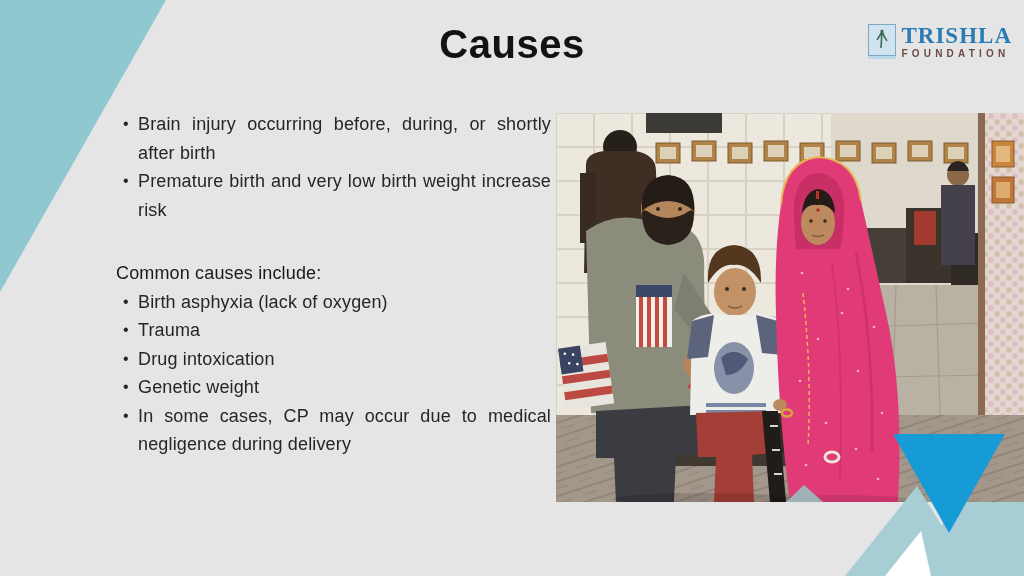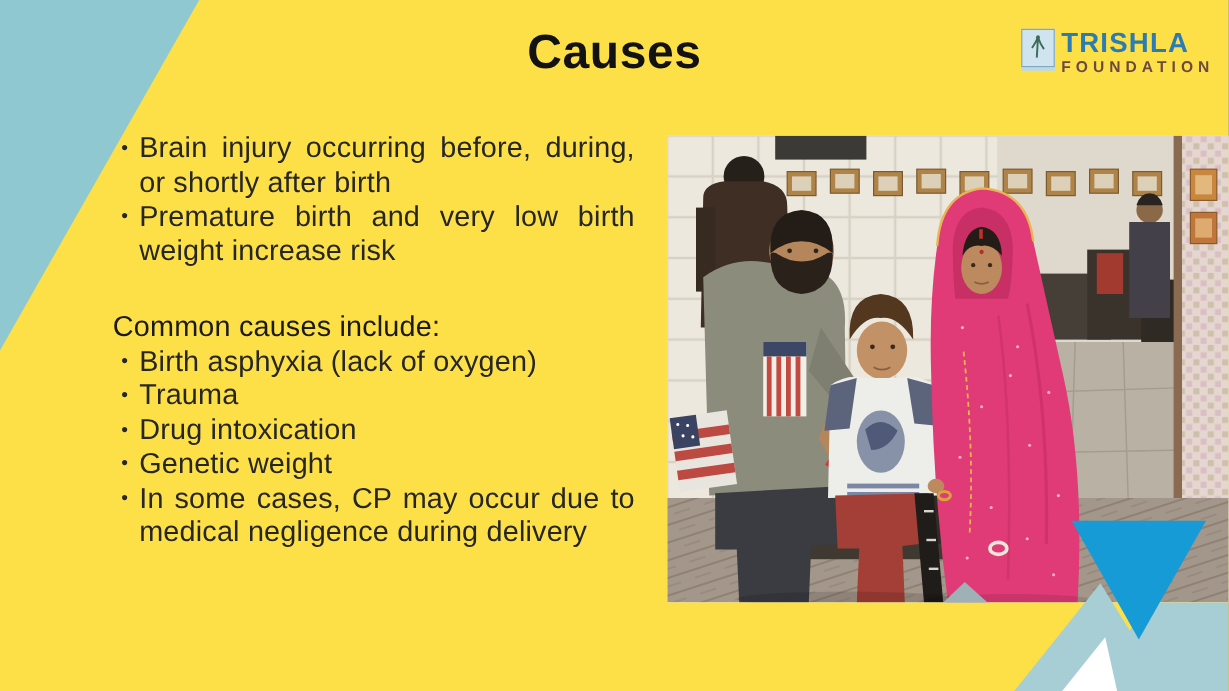--- a/index.html
+++ b/index.html
@@ -1,34 +1,34 @@
 <!DOCTYPE html>
 <html><head>
 <meta charset="utf-8">
 <style>
   html,body{margin:0;padding:0;background:#888;}
   .slide{
-    position:relative;width:1024px;height:576px;background:#fde047;
+    position:relative;width:1024px;height:576px;background:#e5e5e5;
     overflow:hidden;font-family:"Liberation Sans",sans-serif;margin:0 auto;
   }
   svg.decor{position:absolute;left:0;top:0;width:1024px;height:576px;pointer-events:none;}
   .title{
     position:absolute;left:0;top:22px;width:1024px;text-align:center;
     font-size:40px;font-weight:bold;letter-spacing:.5px;color:#121212;margin:0;
   }
   
   .logo{position:absolute;top:24px;right:12px;display:flex;align-items:flex-start;gap:5px;}
   .logo-icon{width:26px;height:30px;background:#cfe4ee;border:1px solid #7fa9c2;
     box-shadow:0 3px 0 #bcd9e8;display:flex;align-items:center;justify-content:center;}
   .logo-text{display:flex;flex-direction:column;line-height:1;}
-  .logo-name{font-family:Liberation Sans, sans-serif;font-weight:bold;font-size:23px;color:#2b7cb4;letter-spacing:1px;}
-  .logo-sub{font-size:13px;letter-spacing:4.2px;color:#6d4a40;margin-top:2px;font-weight:bold;}
+  .logo-name{font-family:Liberation Serif, serif;font-weight:bold;font-size:23px;color:#2b7cb4;letter-spacing:1px;}
+  .logo-sub{font-size:10px;letter-spacing:4.2px;color:#6d4a40;margin-top:2px;font-weight:bold;}
   
-  .content{position:absolute;left:92px;top:110px;width:437px;color:#262626;
-    font-size:24px;line-height:28.5px;letter-spacing:.15px;}
+  .content{position:absolute;left:114px;top:110px;width:437px;color:#262626;
+    font-size:18px;line-height:28.5px;letter-spacing:.15px;}
   ul.blist{list-style:none;margin:0;padding:0;}
   ul.blist li{position:relative;padding-left:24px;text-align:justify;}
   ul.blist li::before{content:"\2022";position:absolute;left:9px;top:0;font-size:16px;}
   .subheading{font-weight:normal;color:#1a1a1a;margin:35px 0 0 2px;}
   .causes{margin-top:0;}
   
   .photo{position:absolute;left:556px;top:113px;width:468px;height:389px;overflow:hidden;background:#e9e5da;}
   .photo svg{display:block;width:468px;height:389px;}
 </style>
 </head>

